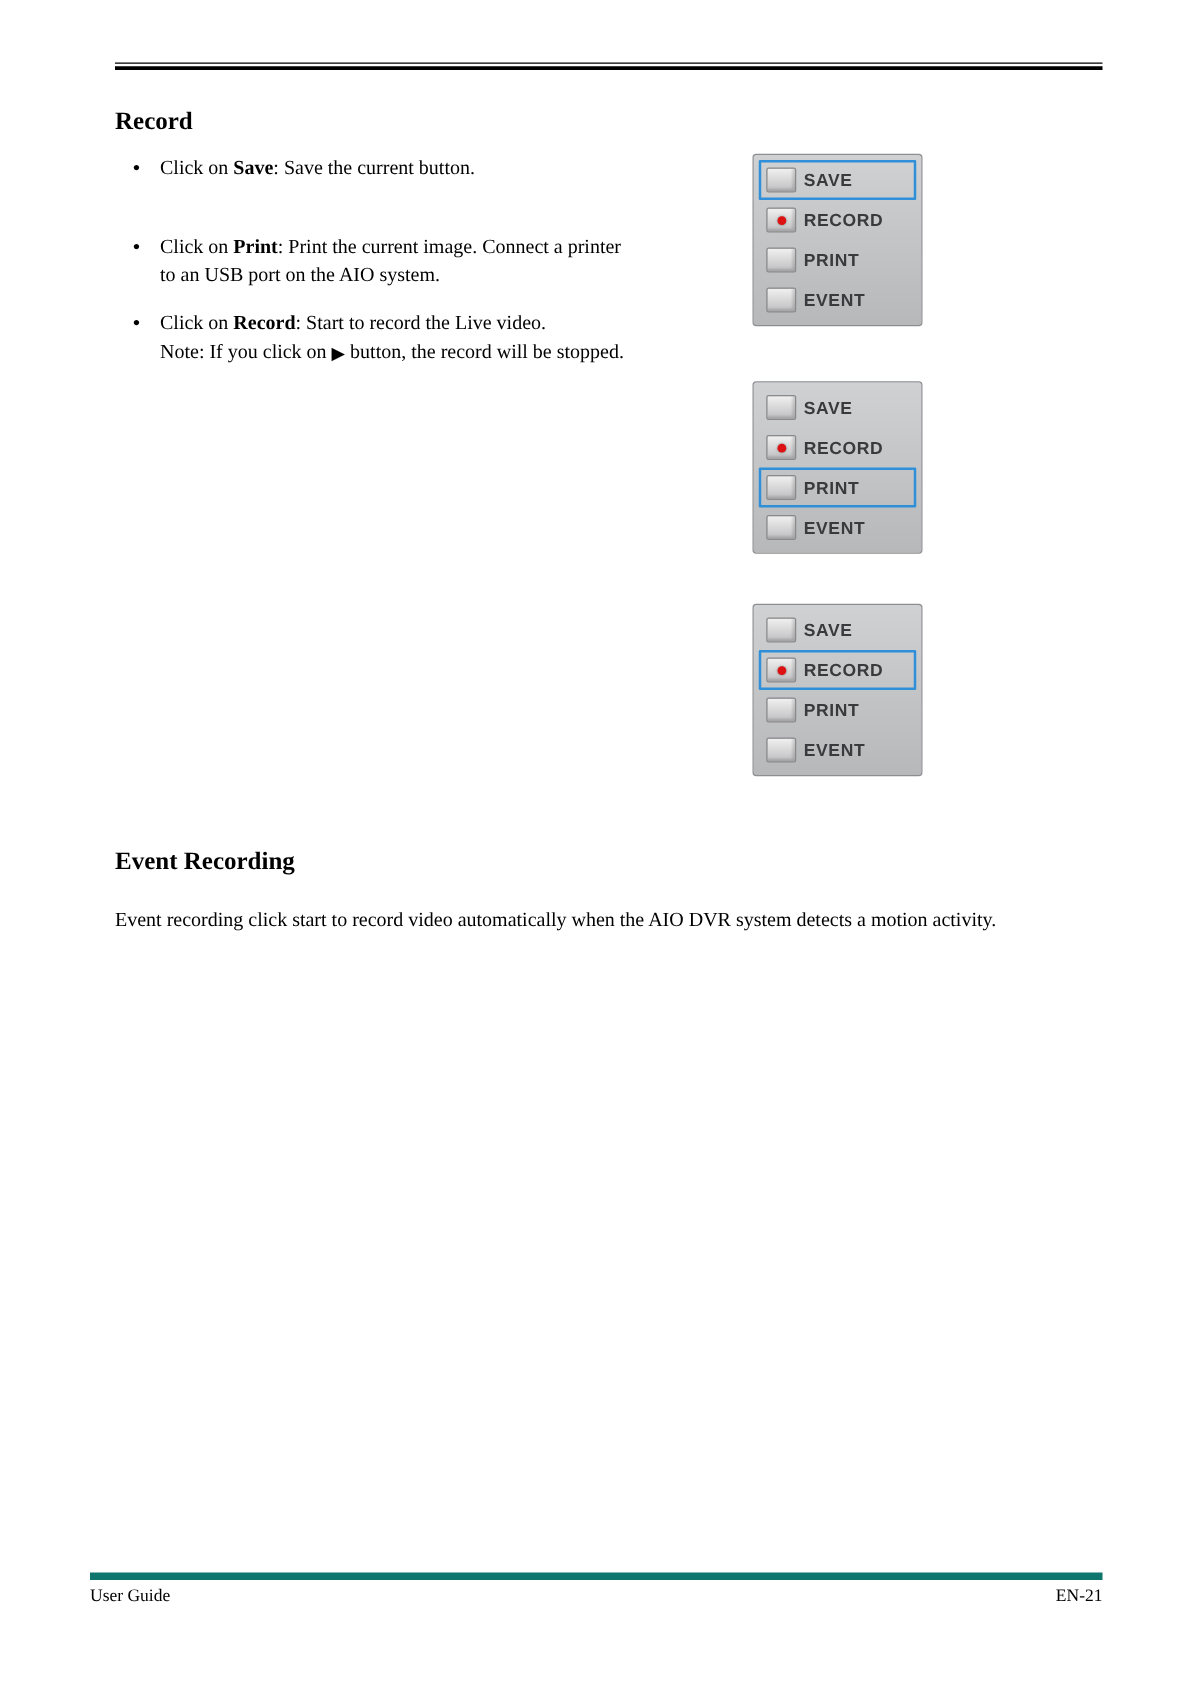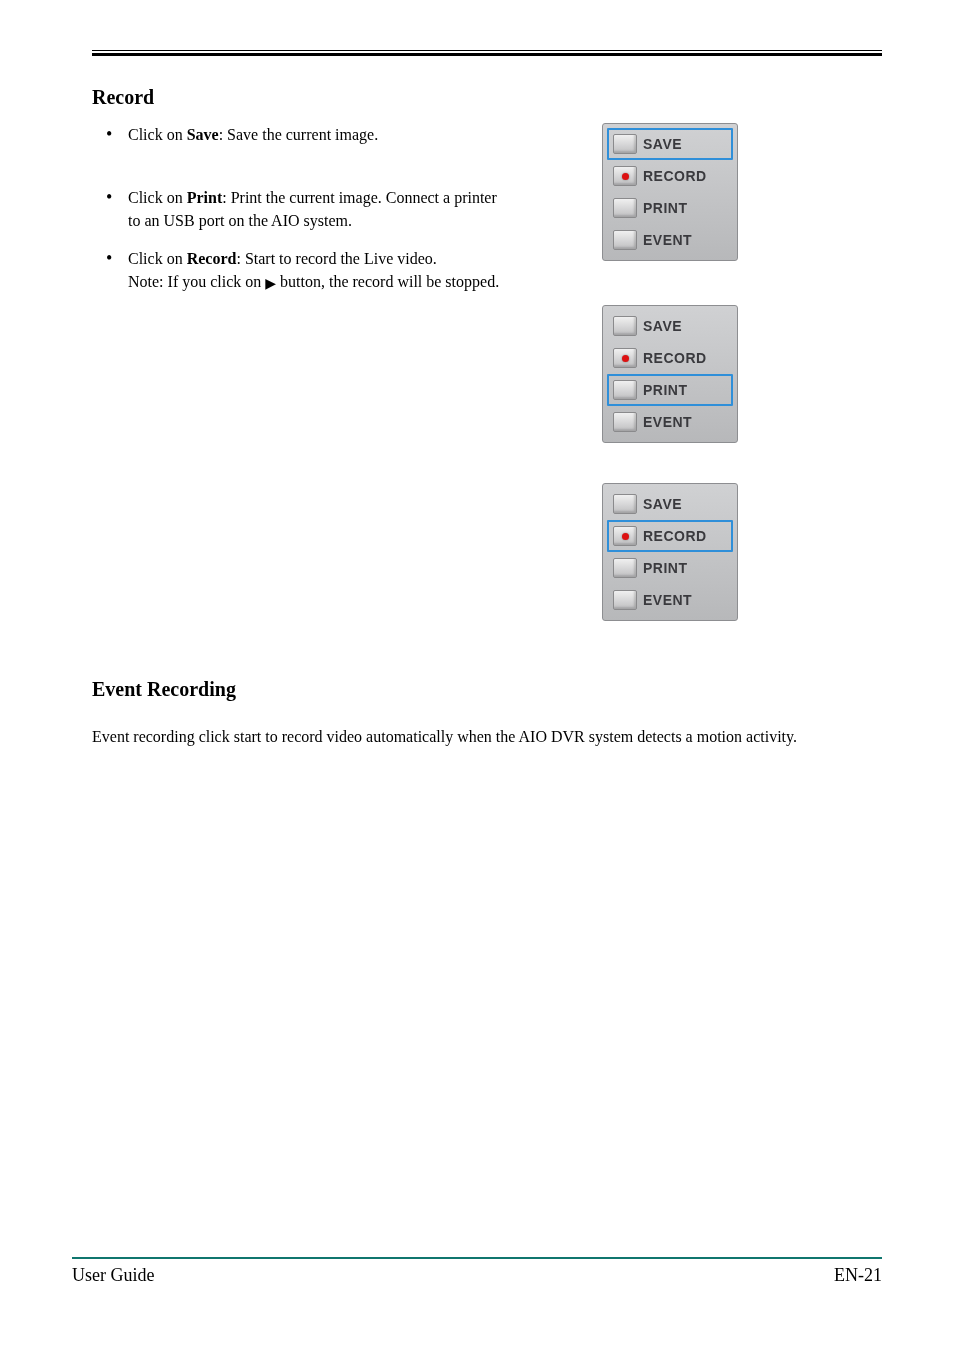--- a/index.html
+++ b/index.html
@@ -107,40 +107,40 @@
     font-size: 16px;
     line-height: 1.5;
     margin: 24px 0 8px 0;
     max-width: 800px;
   }
   .footer {
     position: absolute;
     left: 72px;
     right: 72px;
     bottom: 64px;
-    border-top: 2px solid #0f766e;
+    border-top: 6px solid #0f766e;
     padding-top: 6px;
-    font-size: 18px;
+    font-size: 14px;
   }
   .footer .fl { float: left; }
   .footer .fr { float: right; text-align: right; }
   .spacer-block { height: 260px; }
 </style>
 </head>
 <body>
 
 <div class="page">
   <div class="top-rule"></div>
 
   <div class="section-title">Record</div>
 
   <div class="content-row">
     <ul class="bullets">
       <li>
-        <span>Click on </span><span class="b">Save</span><span>: Save the current image.</span>
+        <span>Click on </span><span class="b">Save</span><span>: Save the current button.</span>
       </li>
       <li style="margin-top:40px;">
         <span>Click on </span><span class="b">Print</span><span>: Print the current image. Connect a printer to an USB port on the AIO system.</span>
       </li>
       <li>
         <span>Click on </span><span class="b">Record</span><span>: Start to record the Live video.</span><br>
         <span>Note: If you click on </span><span class="play-glyph">▶</span><span> button, the record will be stopped.</span>
       </li>
     </ul>
 

